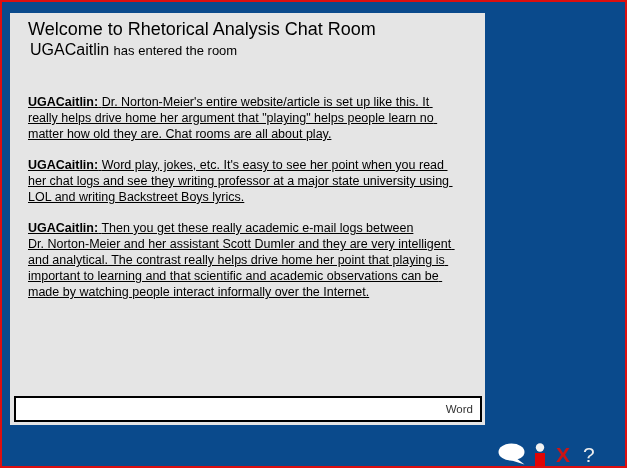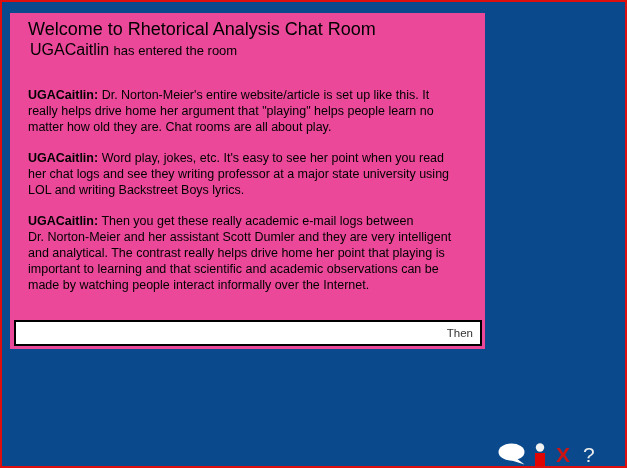--- a/index.html
+++ b/index.html
@@ -12,40 +12,41 @@
     width: 627px; height: 468px;
     box-sizing: border-box;
     background: #0a4a8c;
     border: 2px solid #dd0f0f;
     overflow: hidden;
   }
   
   .main-panel {
     position: absolute;
     left: 8px; top: 11px;
-    width: 475px; height: 336px;
-    background: #ec4899;
+    width: 475px; height: 412px;
+    background: #e5e5e5;
     color: #000;
     overflow: hidden;
   }
   .chat-title {
     font-size: 18px;
     line-height: 21px;
     padding: 6px 0 0 18px;
     white-space: nowrap;
   }
   .entry-line {
     margin-left: 20px;
     line-height: 19px;
   }
   .entry-name   { font-size: 16px; }
   .entry-action { font-size: 13px; }
   .messages {
-    margin-top: 27px;
+    margin-top: 34px;
     padding: 0 24px 0 18px;
+    text-decoration: underline;
   }
   .message {
     font-size: 12.5px;
     line-height: 16px;
     margin-bottom: 15px;
   }
   .message .sender { font-weight: bold; }
   .message .msg-text { white-space: pre-wrap; }
   
   .composer {
@@ -142,21 +143,21 @@
       </div>
       <div class="message">
         <span class="sender">UGACaitlin:</span>
         <span class="msg-text">Then you get these really academic e-mail logs between
 Dr. Norton-Meier and her assistant Scott Dumler and they are very intelligent and analytical. The contrast really helps drive home her point that playing is important to learning and that scientific and academic observations can be made by watching people interact informally over the Internet.</span>
       </div>
     </div>
 
     <div class="composer">
       <input class="composer-input" type="text" value="" style="">
-      <span class="send-label">Then</span>
+      <span class="send-label">Word</span>
     </div>
   </div>
 
 
   <div class="icon-row">
     <svg class="icon-btn bubble-icon" width="28" height="22" viewBox="0 0 28 22">
       <ellipse cx="13.5" cy="9" rx="13" ry="8.5" fill="#ffffff"></ellipse>
       <path d="M 16 13.5 L 26.5 21.5 L 10.5 16.5 Z" fill="#ffffff"></path>
     </svg>
     <svg class="icon-btn info-icon" width="12" height="23" viewBox="0 0 12 23">

